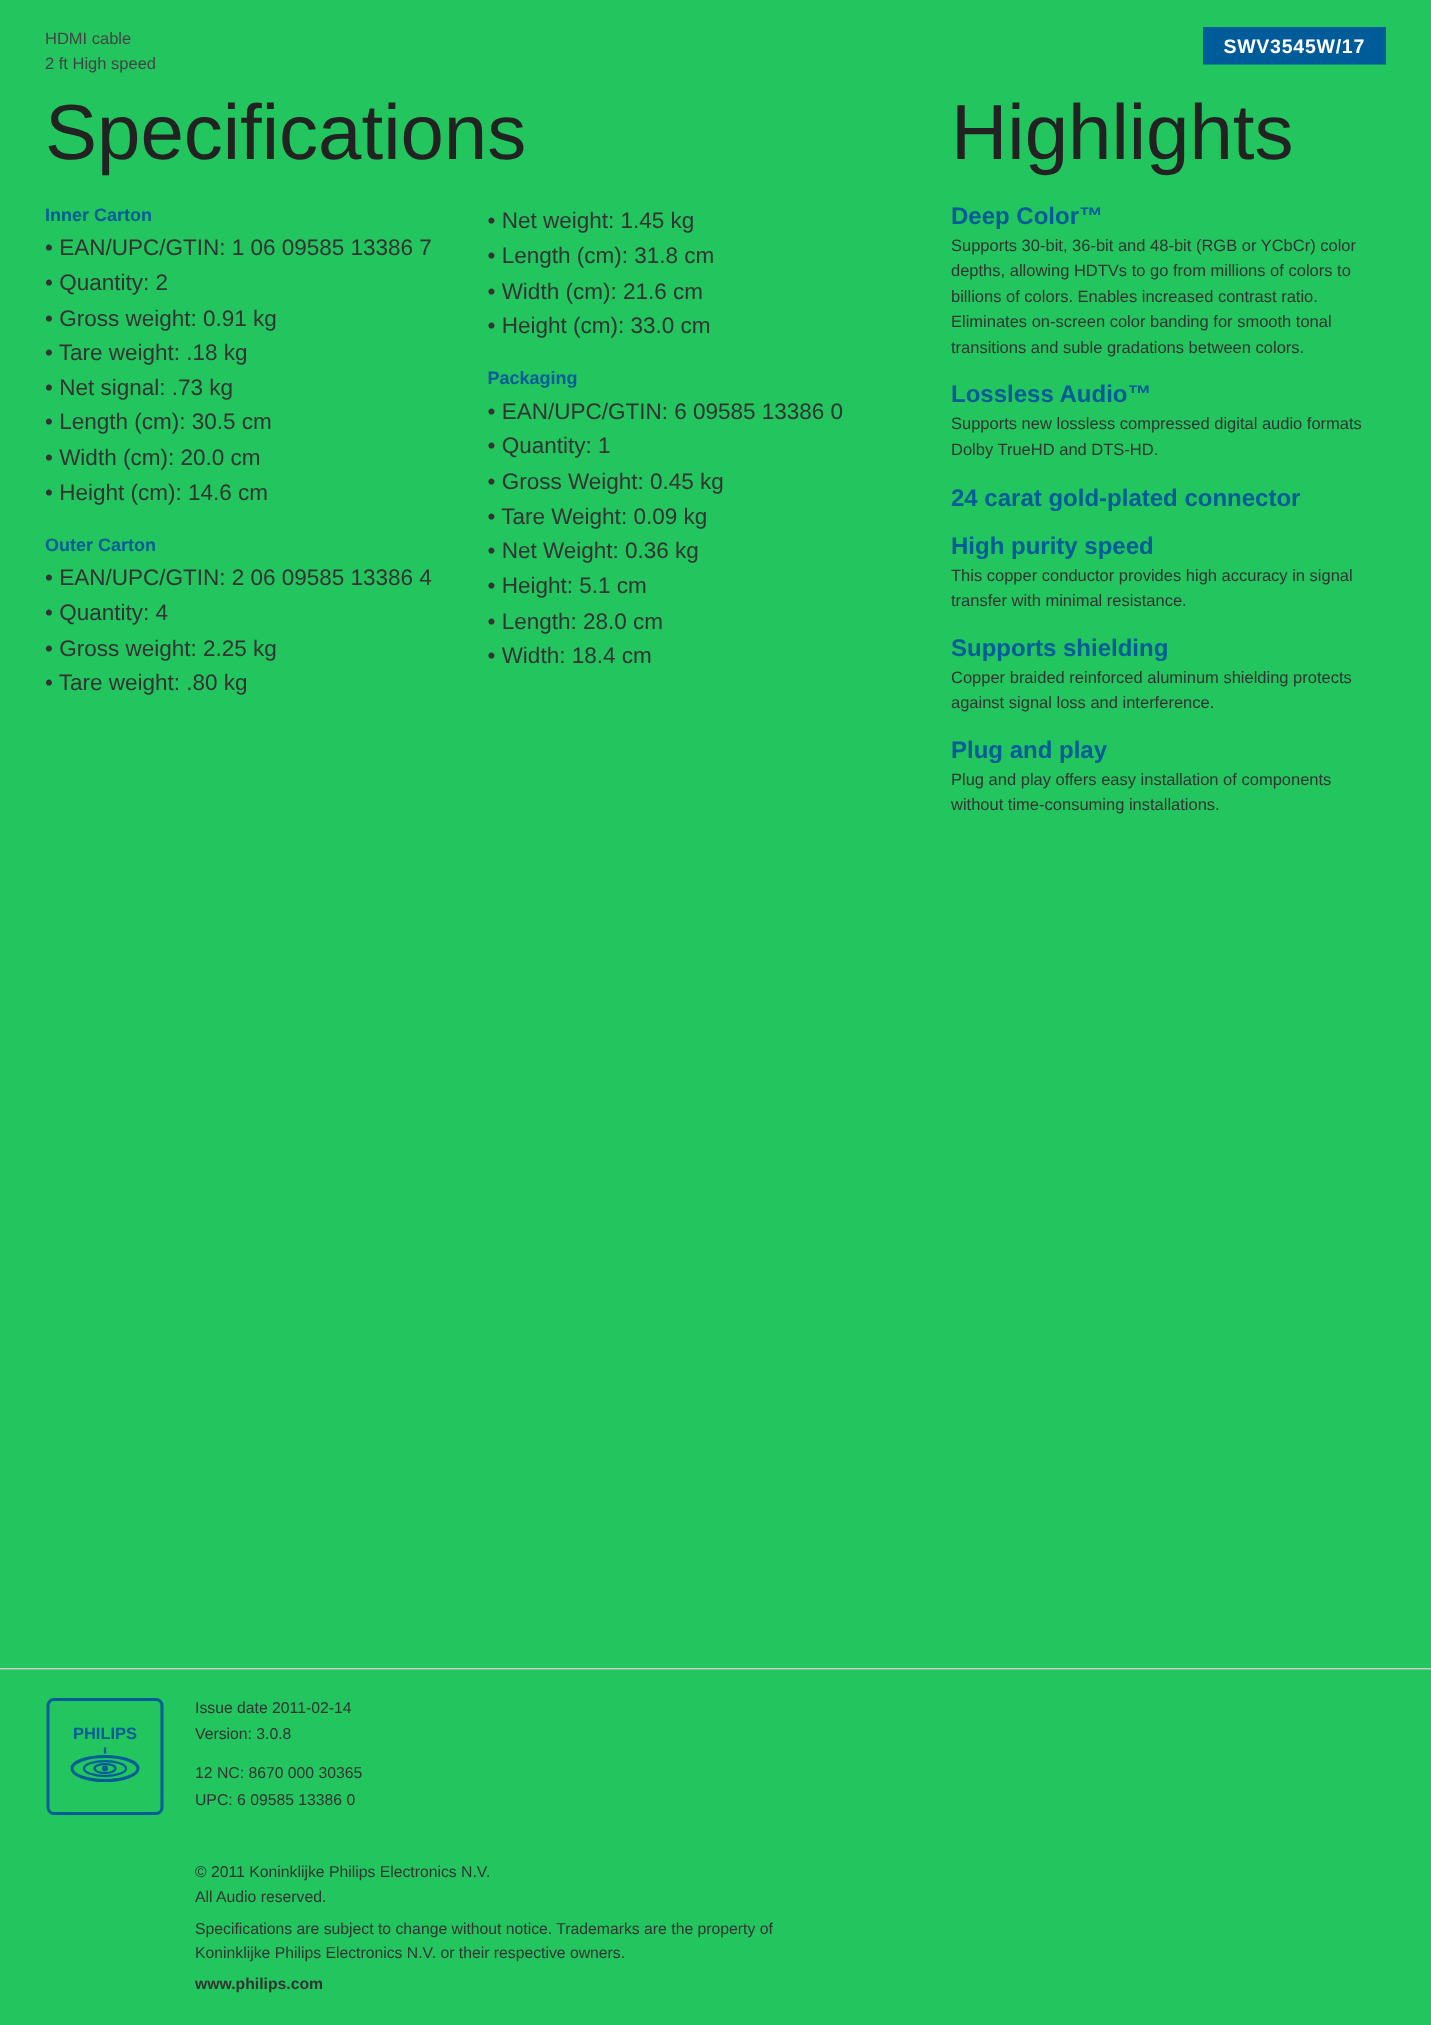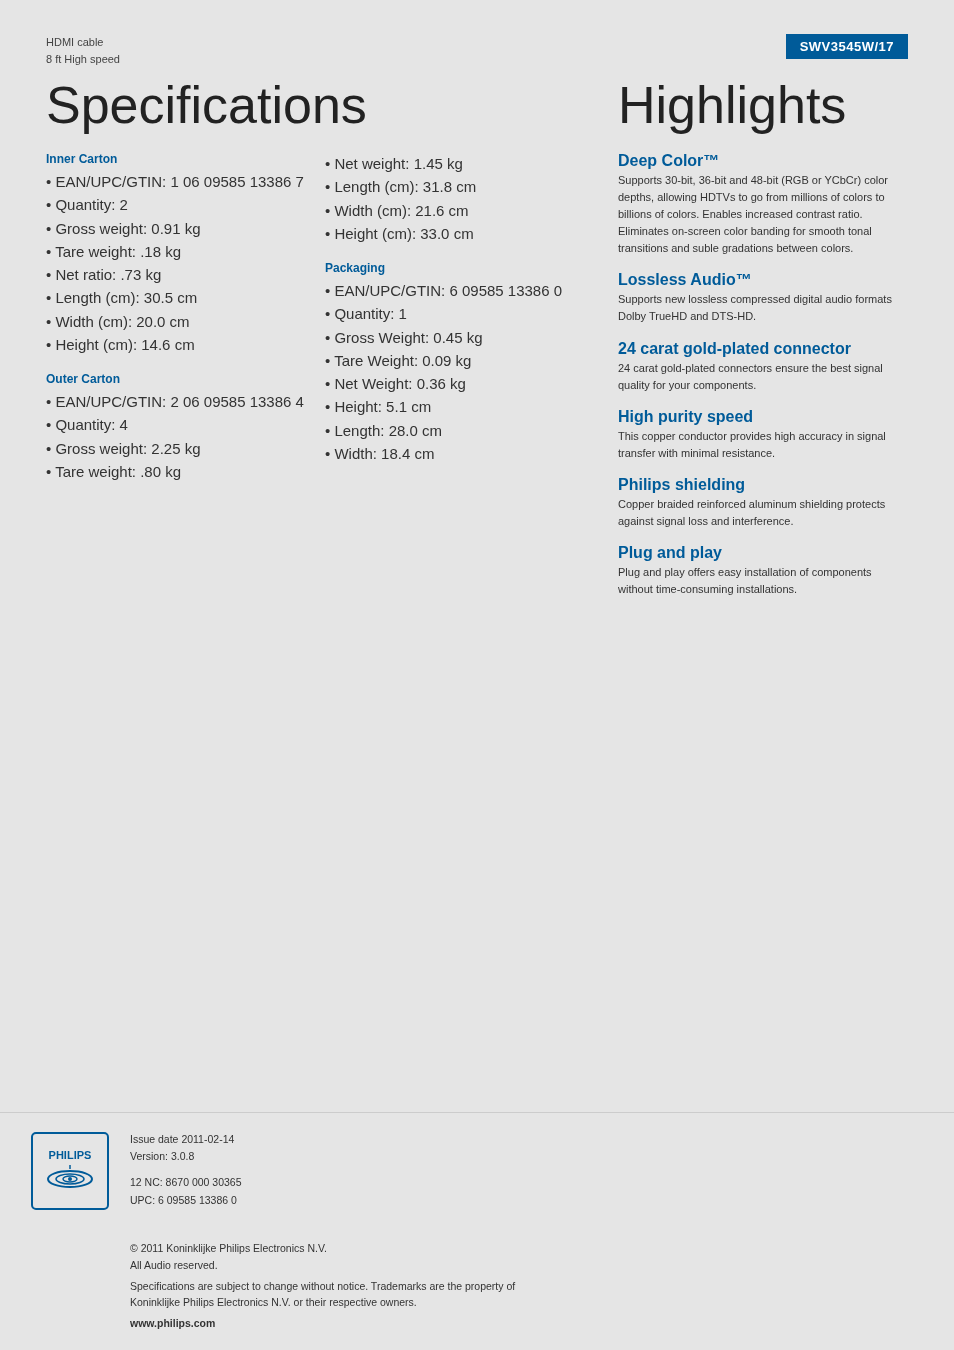--- a/index.html
+++ b/index.html
@@ -7,23 +7,23 @@
       font-family: Arial, Helvetica, sans-serif;
       background: #fff;
       width: 954px;
       min-height: 1350px;
       font-size: 12px;
       color: #222;
     }
     .page {
       width: 954px;
       min-height: 1350px;
-      padding: 16px;
+      padding: 0;
       position: relative;
-      background: #e5e5e5;
+      background: #22c55e;
     }
     
     .header-bar {
       display: flex;
       justify-content: space-between;
       align-items: flex-start;
       padding: 18px 30px 0 30px;
     }
     .product-info {
       font-size: 11px;
@@ -130,42 +130,42 @@
     }
   </style>
 </head>
 <body>
 
 <div class="page">
 
   <div class="header-bar">
     <div class="product-info">
       <div>HDMI cable</div>
-      <div>8 ft High speed</div>
+      <div>2 ft High speed</div>
     </div>
     <div class="model-badge">SWV3545W/17</div>
   </div>
 
   <div class="main-content">
 
     <div class="left-col">
       <div class="page-title">Specifications</div>
 
       <div class="specs-area">
 
         <div class="specs-column">
 
           <div class="spec-section">
             <div class="spec-section-title">Inner Carton</div>
             <div id="inner-carton-items">
                 <div class="spec-item">EAN/UPC/GTIN: 1 06 09585 13386 7</div>
                 <div class="spec-item">Quantity: 2</div>
                 <div class="spec-item">Gross weight: 0.91 kg</div>
                 <div class="spec-item">Tare weight: .18 kg</div>
-                <div class="spec-item">Net ratio: .73 kg</div>
+                <div class="spec-item">Net signal: .73 kg</div>
                 <div class="spec-item">Length (cm): 30.5 cm</div>
                 <div class="spec-item">Width (cm): 20.0 cm</div>
                 <div class="spec-item">Height (cm): 14.6 cm</div>
               </div>
           </div>
 
           <div class="spec-section">
             <div class="spec-section-title">Outer Carton</div>
             <div id="outer-carton-items">
                 <div class="spec-item">EAN/UPC/GTIN: 2 06 09585 13386 4</div>
@@ -214,28 +214,27 @@
           <div class="highlight-item">
             <div class="highlight-title">Deep Color™</div>
             <div class="highlight-desc">Supports 30-bit, 36-bit and 48-bit (RGB or YCbCr) color depths, allowing HDTVs to go from millions of colors to billions of colors. Enables increased contrast ratio. Eliminates on-screen color banding for smooth tonal transitions and suble gradations between colors.</div>
           </div>
           <div class="highlight-item">
             <div class="highlight-title">Lossless Audio™</div>
             <div class="highlight-desc">Supports new lossless compressed digital audio formats Dolby TrueHD and DTS-HD.</div>
           </div>
           <div class="highlight-item">
             <div class="highlight-title">24 carat gold-plated connector</div>
-            <div class="highlight-desc">24 carat gold-plated connectors ensure the best signal quality for your components.</div>
           </div>
           <div class="highlight-item">
             <div class="highlight-title">High purity speed</div>
             <div class="highlight-desc">This copper conductor provides high accuracy in signal transfer with minimal resistance.</div>
           </div>
           <div class="highlight-item">
-            <div class="highlight-title">Philips shielding</div>
+            <div class="highlight-title">Supports shielding</div>
             <div class="highlight-desc">Copper braided reinforced aluminum shielding protects against signal loss and interference.</div>
           </div>
           <div class="highlight-item">
             <div class="highlight-title">Plug and play</div>
             <div class="highlight-desc">Plug and play offers easy installation of components without time-consuming installations.</div>
           </div>
         </div>
     </div>
 
   </div>

